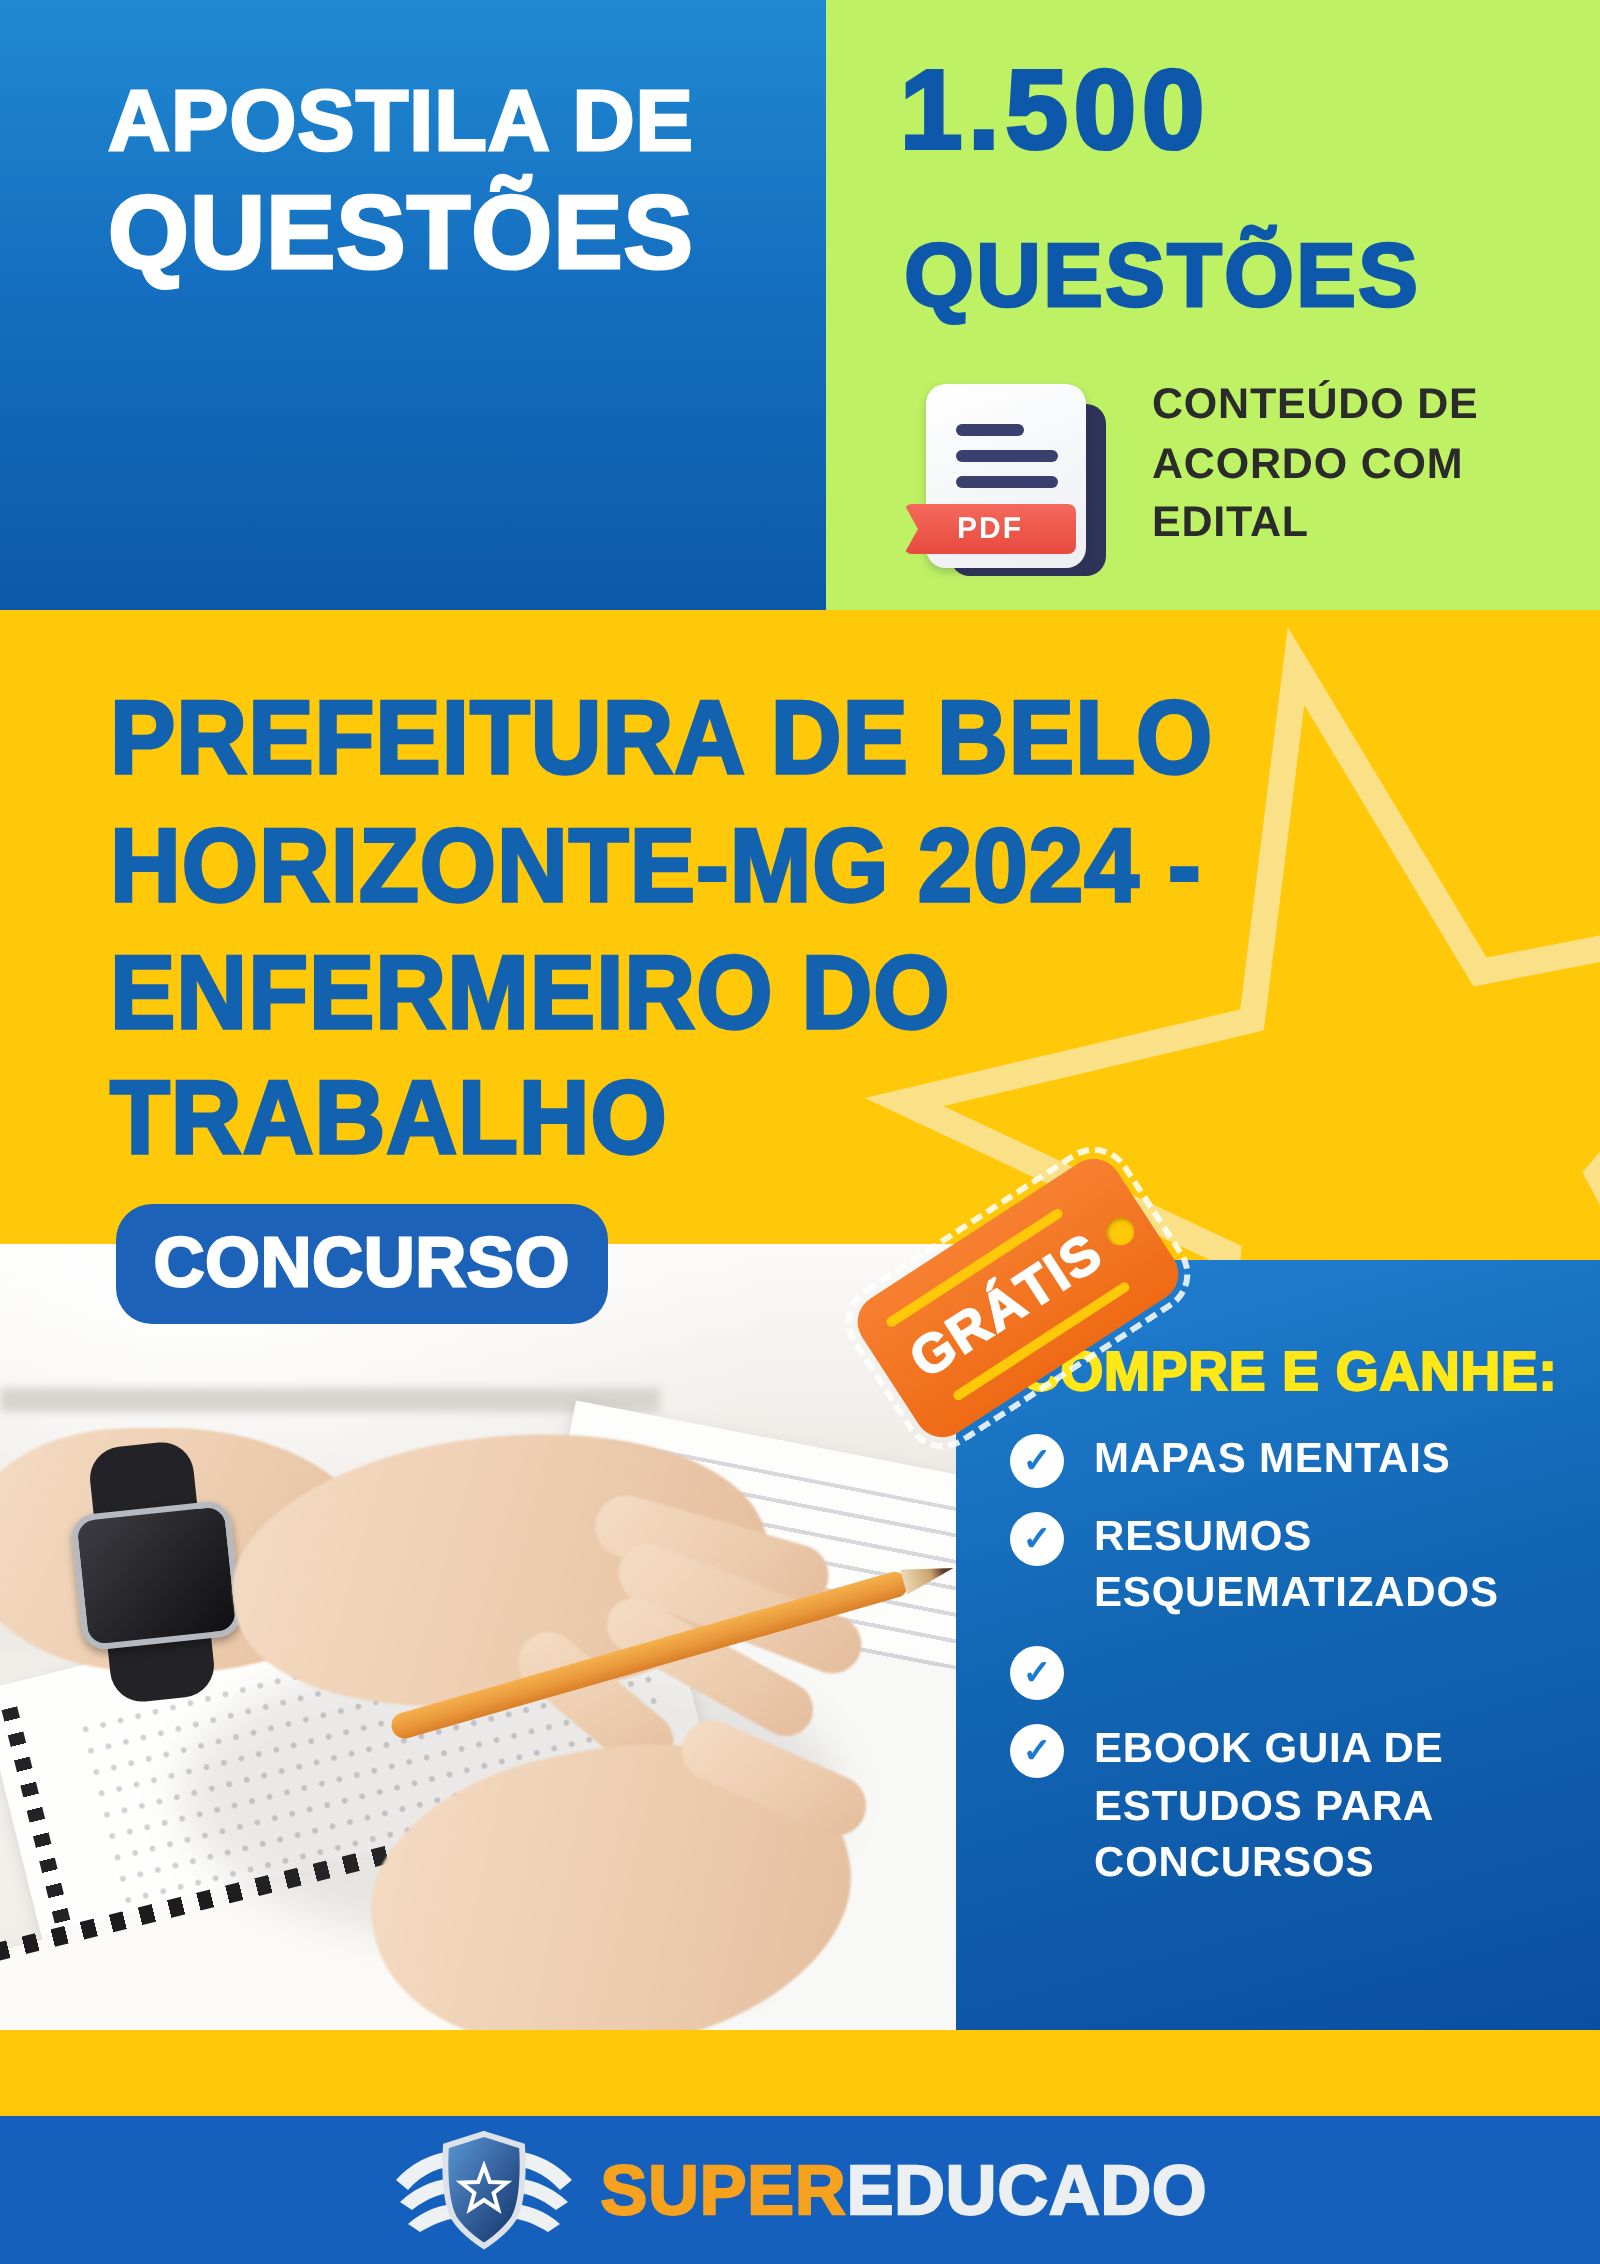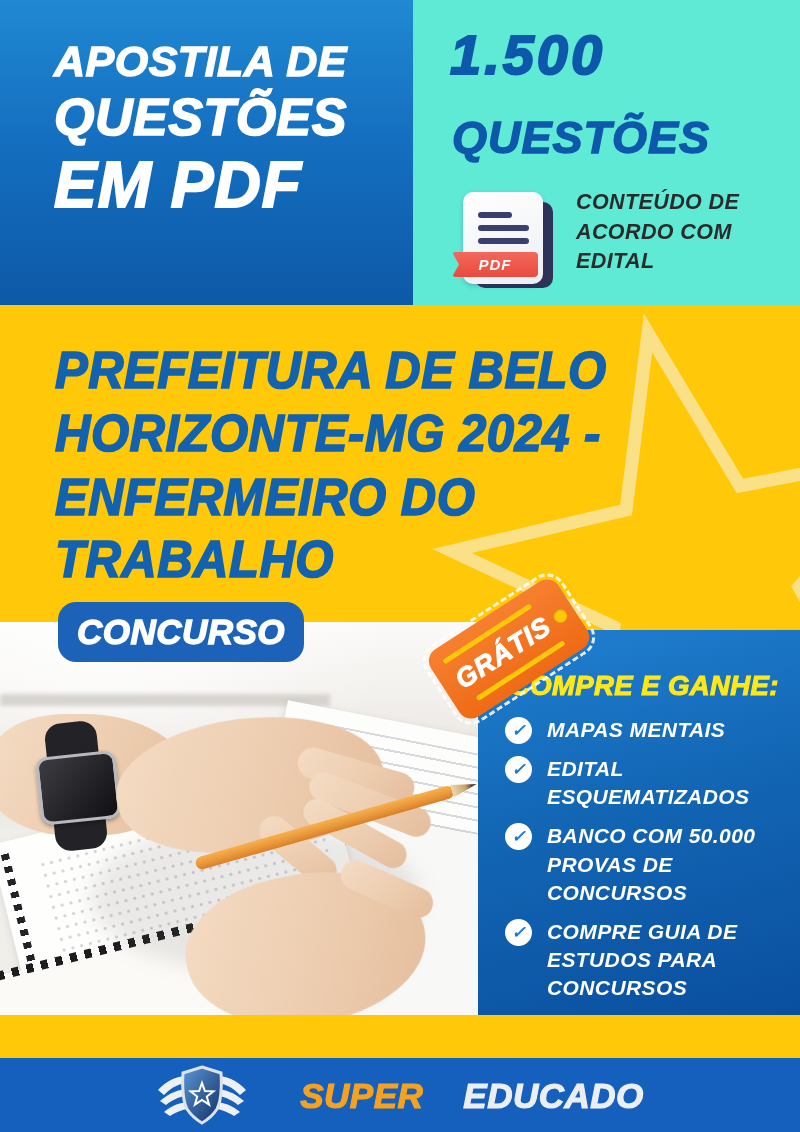--- a/index.html
+++ b/index.html
@@ -1,17 +1,17 @@
 <!DOCTYPE html>
 <html><head>
 <meta charset="utf-8">
 <style>
   html,body{margin:0;padding:0;background:#ffffff;}
-  .page{position:relative;width:800px;height:1132px;overflow:hidden;background:#5eead4;
-        font-family:"Liberation Sans", sans-serif;font-style:italic; -webkit-font-smoothing:antialiased;}
+  .page{position:relative;width:800px;height:1132px;overflow:hidden;background:#bef264;
+        font-family:"Liberation Sans", sans-serif; -webkit-font-smoothing:antialiased;}
   .abs{position:absolute;}
 
   
   .hero{left:0;top:0;width:413px;height:305px;
         background:linear-gradient(180deg,#2089d3 0%,#156fc0 45%,#0d59a7 100%);}
   .hero-text{left:54px;top:36px;color:#ffffff;font-weight:900;line-height:1.18;}
   .hero-l1{font-size:43px;letter-spacing:.5px;-webkit-text-stroke:1.4px #fff;}
   .hero-l2{font-size:52px;letter-spacing:.5px;-webkit-text-stroke:1.6px #fff;}
   .hero-l3{font-size:64px;letter-spacing:1px;-webkit-text-stroke:2px #fff;}
 
@@ -115,34 +115,33 @@
         font-size:27.5px;letter-spacing:.4px;-webkit-text-stroke:1.1px #ffe817;}
   .benefit-list{position:absolute;left:27px;top:86px;width:280px;}
   .benefit{display:flex;align-items:flex-start;gap:15px;margin-bottom:11px;}
   .check{flex:0 0 auto;width:27px;height:27px;border-radius:50%;background:#ffffff;color:#1a7ad4;
         font-weight:900;font-size:17px;display:flex;align-items:center;justify-content:center;margin-top:1px;}
   .benefit-label{color:#ffffff;font-weight:700;font-size:21px;line-height:1.34;letter-spacing:.4px;max-width:232px;}
 
   
   .footer{left:0;top:1058px;width:800px;height:74px;background:#1560bd;
         display:flex;align-items:center;justify-content:center;gap:12px;}
-  .brand{font-weight:900;font-size:35px;letter-spacing:.5px;line-height:1;margin-left:40px;}
+  .brand{font-weight:900;font-size:35px;letter-spacing:.5px;line-height:1;}
   .brand-super{color:#f6a21e;-webkit-text-stroke:1.2px #f6a21e;}
   .brand-educado{color:#eceff2;-webkit-text-stroke:1.2px #eceff2;}
 </style>
 </head>
 <body>
 
 <div class="page">
 
   <div class="abs hero">
     <div class="abs hero-text">
       <div class="hero-l1">APOSTILA DE</div>
       <div class="hero-l2">QUESTÕES</div>
-      <div class="hero-l3">EM PDF</div>
     </div>
   </div>
 
   <div class="abs count">1.500</div>
   <div class="abs count-label">QUESTÕES</div>
 
   <div class="abs edital-note">CONTEÚDO DE ACORDO COM EDITAL</div>
   <div class="abs pdficon">
     <div class="pdf-back"></div>
     <div class="pdf-front">
@@ -191,29 +190,28 @@
 
   <div class="abs panel">
     <div class="panel-heading">COMPRE E GANHE:</div>
     <div class="benefit-list">
       <div class="benefit">
         <span class="check">✓</span>
         <span class="benefit-label">MAPAS MENTAIS</span>
       </div>
       <div class="benefit">
         <span class="check">✓</span>
-        <span class="benefit-label">EDITAL ESQUEMATIZADOS</span>
-      </div>
-      <div class="benefit">
-        <span class="check">✓</span>
-        <span class="benefit-label">BANCO COM 50.000 PROVAS DE CONCURSOS</span>
-      </div>
-      <div class="benefit">
-        <span class="check">✓</span>
-        <span class="benefit-label">COMPRE GUIA DE ESTUDOS PARA CONCURSOS</span>
+        <span class="benefit-label">RESUMOS ESQUEMATIZADOS</span>
+      </div>
+      <div class="benefit">
+        <span class="check">✓</span>
+      </div>
+      <div class="benefit">
+        <span class="check">✓</span>
+        <span class="benefit-label">EBOOK GUIA DE ESTUDOS PARA CONCURSOS</span>
       </div>
     </div>
   </div>
 
   <div class="abs concurso">CONCURSO</div>
 
   <div class="abs tag">
     <div class="tag-stripe ts1"></div>
     <span class="tag-label">GRÁTIS</span>
     <div class="tag-stripe ts2"></div>

